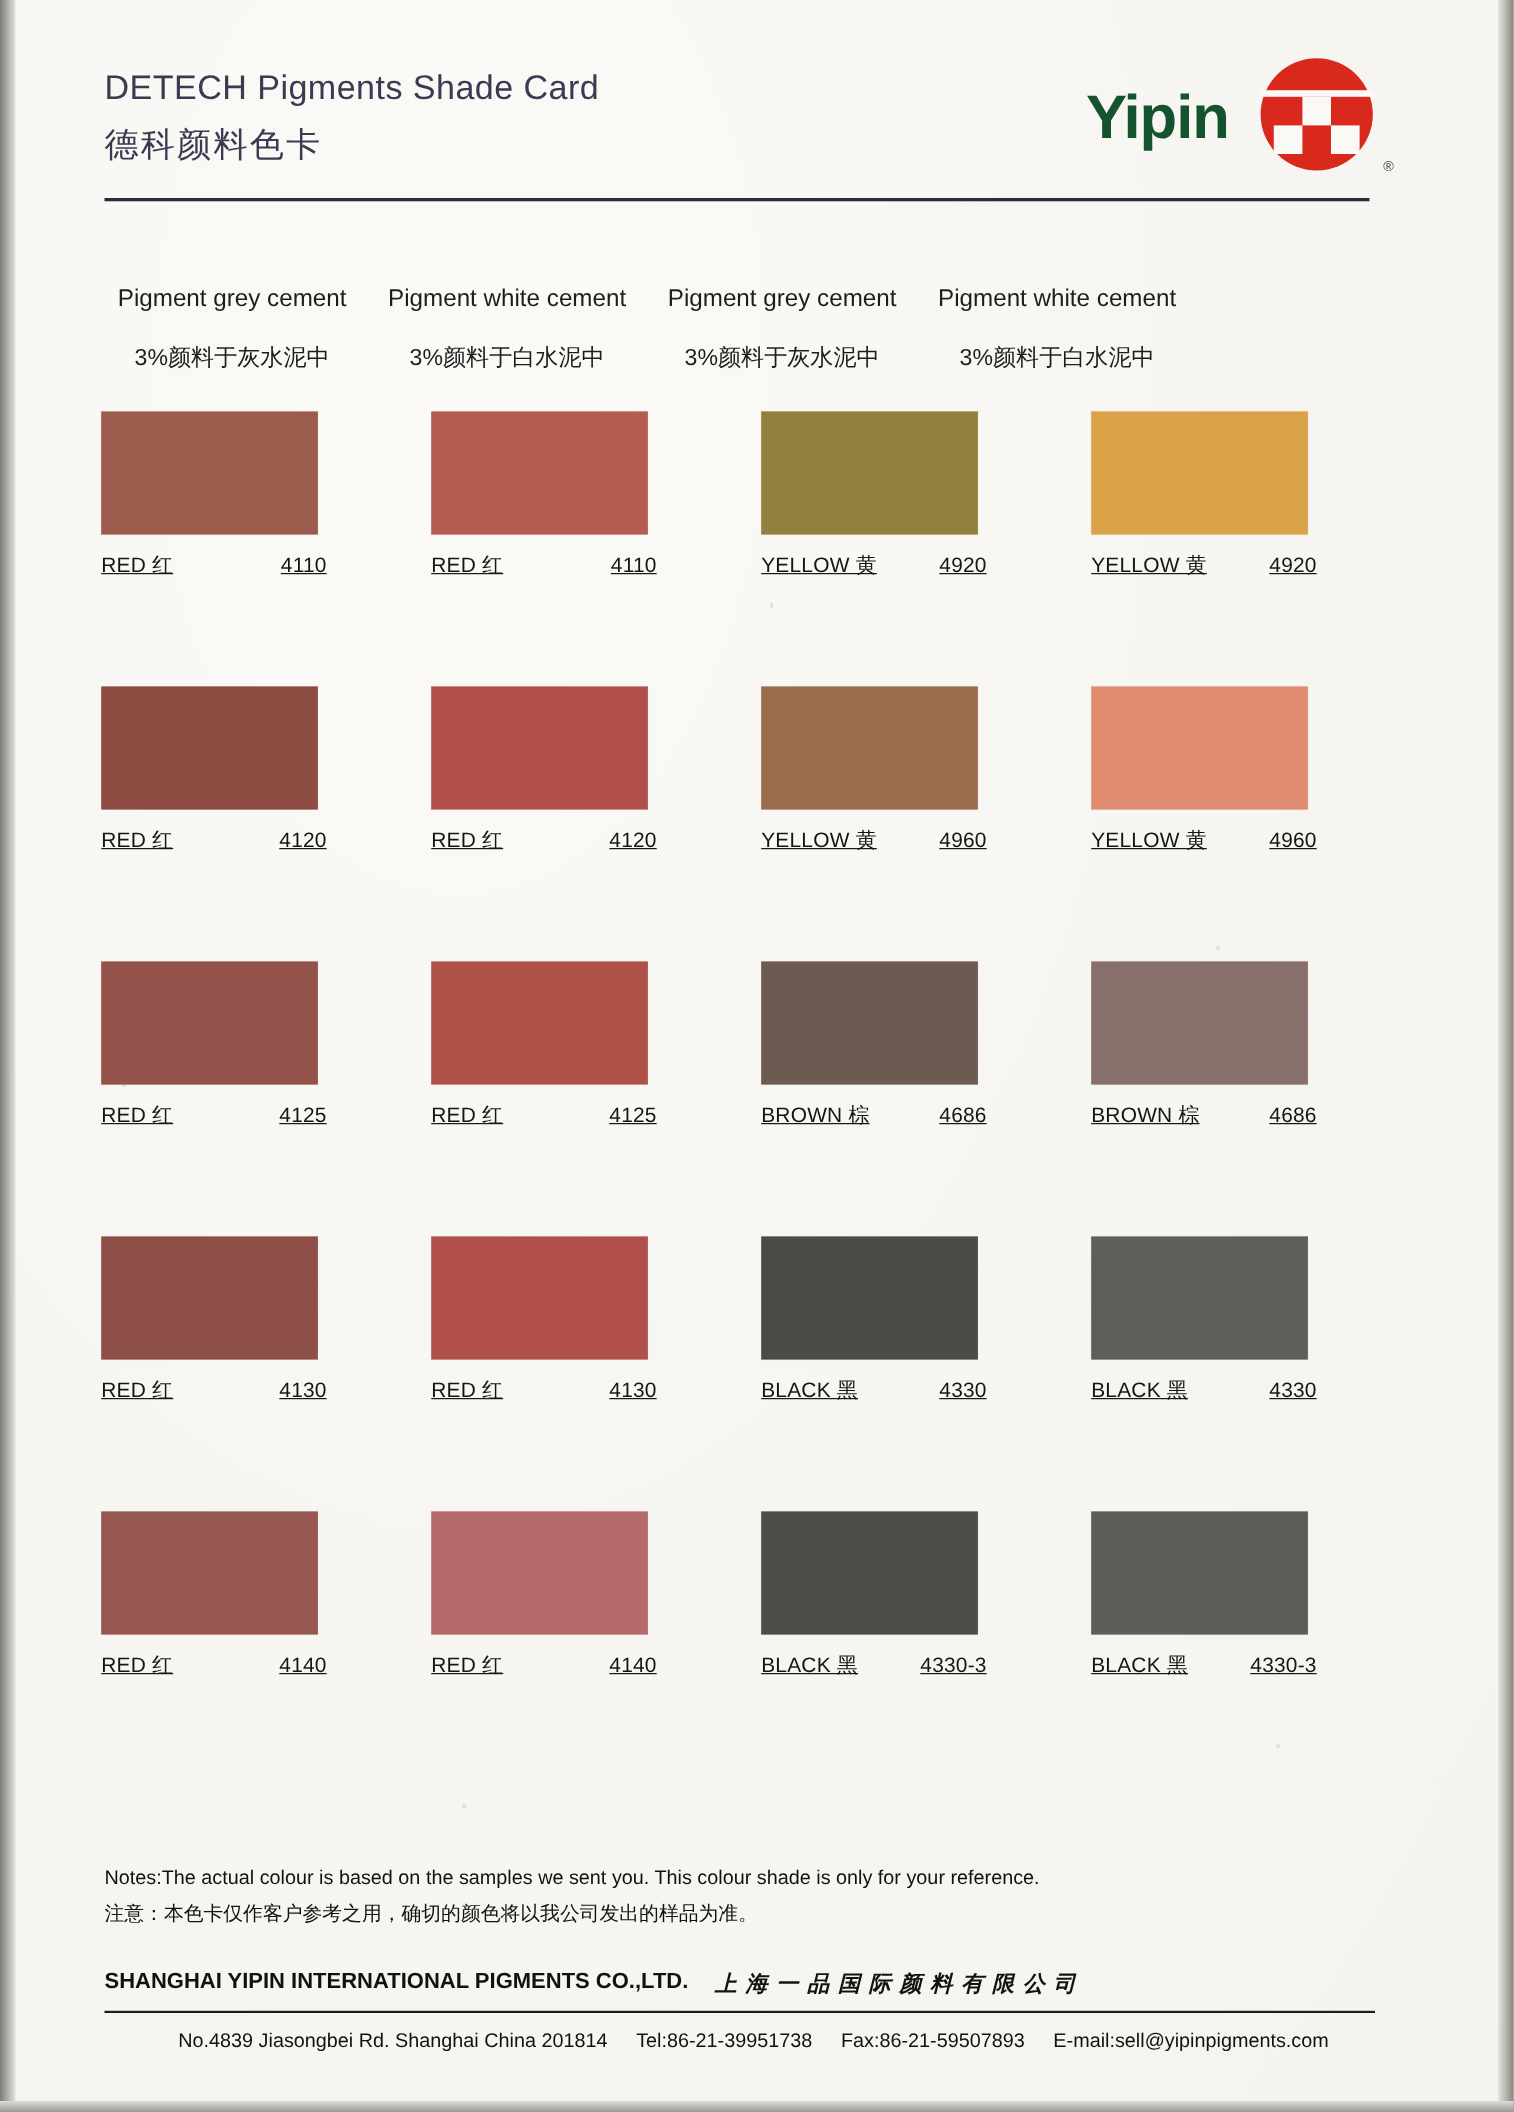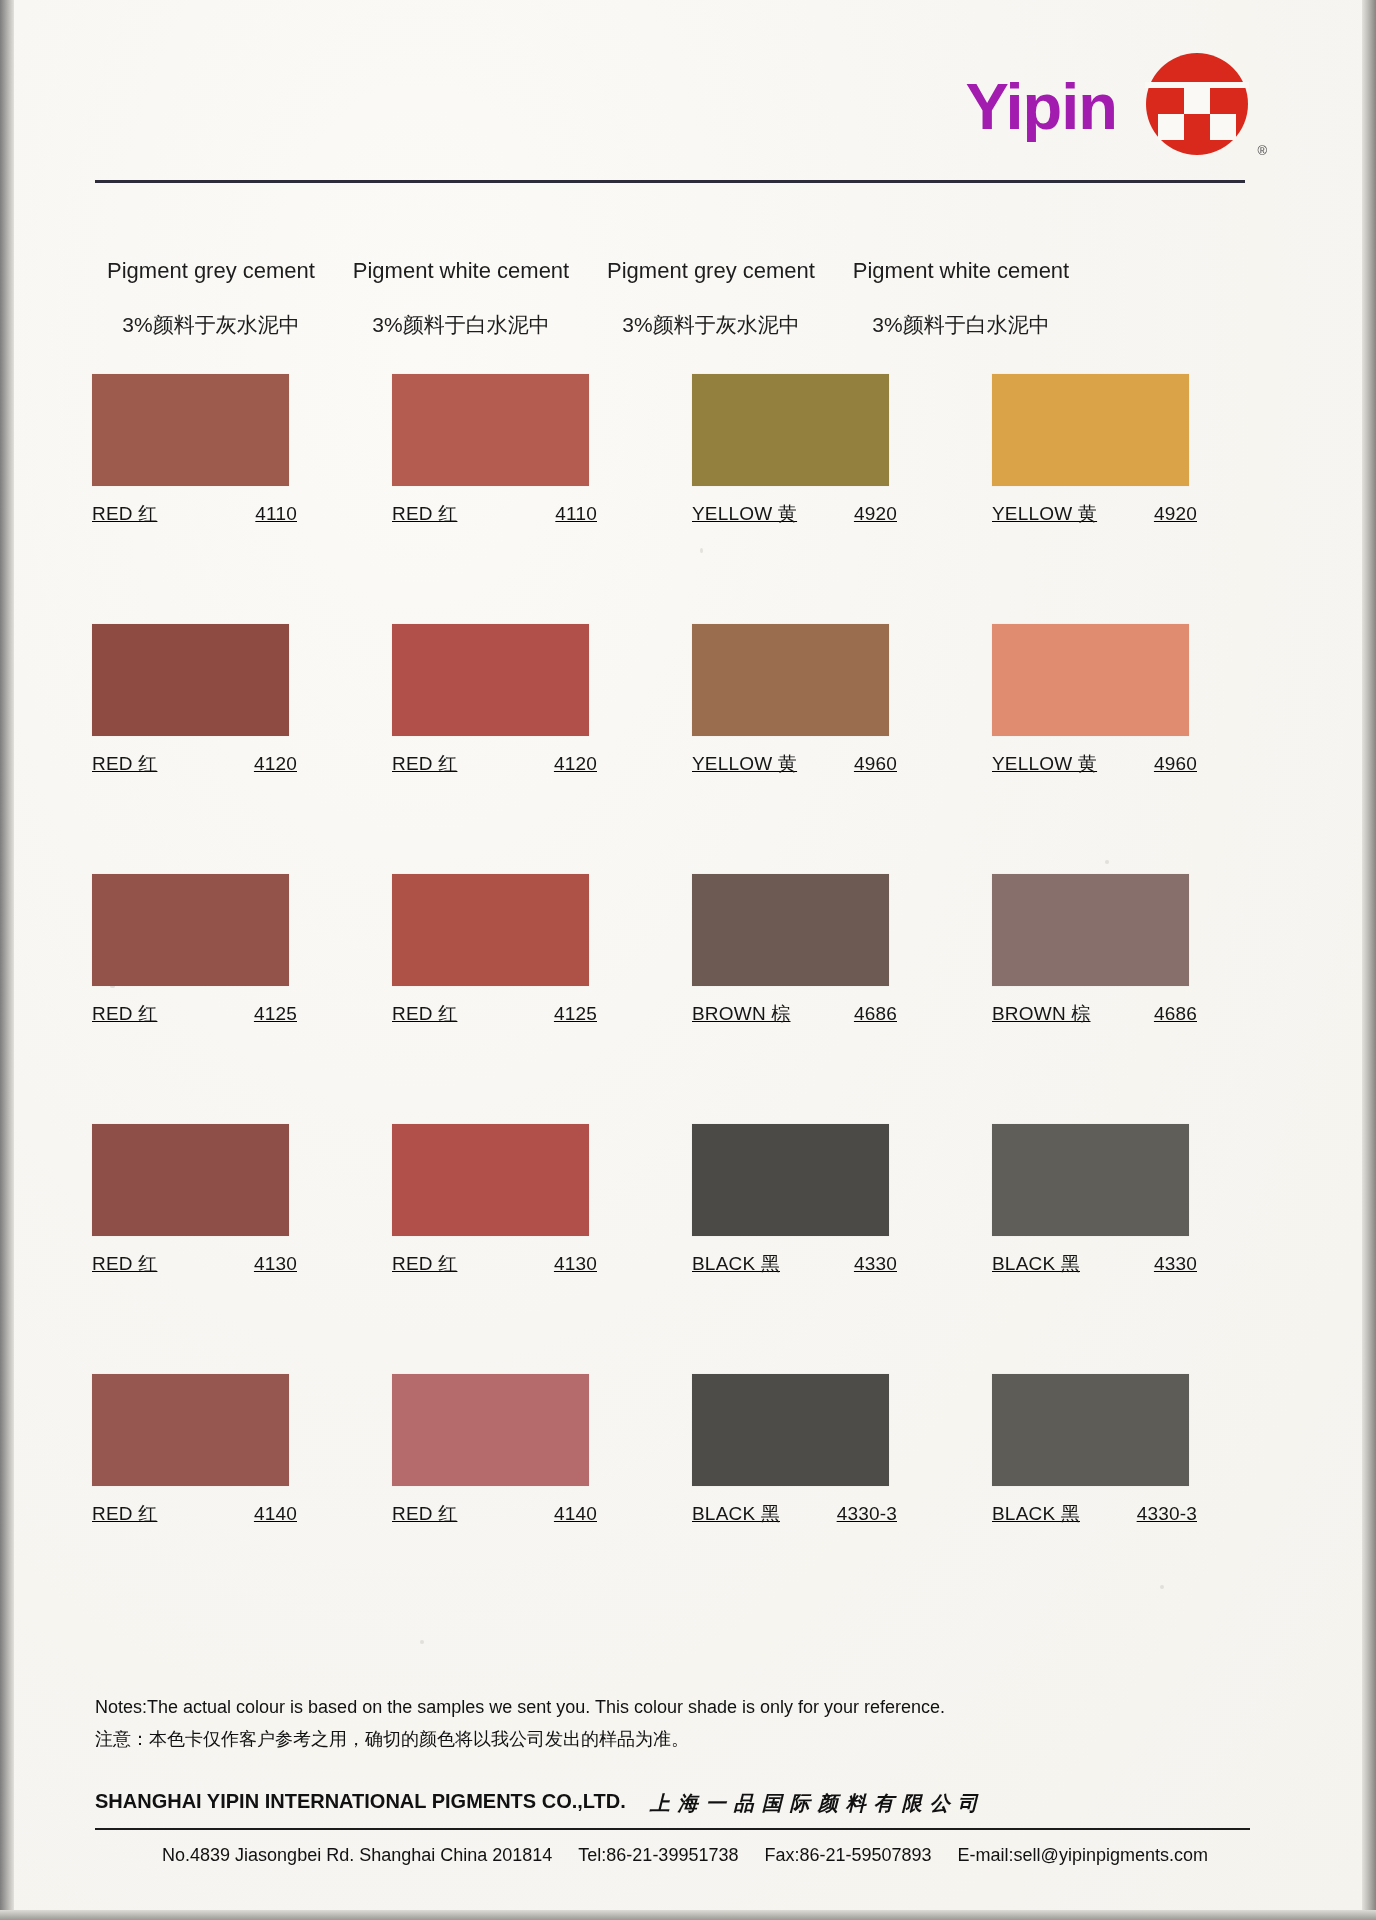--- a/index.html
+++ b/index.html
@@ -73,23 +73,23 @@
     white-space: nowrap;
   }
   .brand {
     position: absolute;
     right: 22px;
     top: 0px;
     display: flex;
     align-items: center;
   }
   .brand-word {
-    font-size: 65px;
+    font-size: 56px;
     font-weight: bold;
-    color: #a21caf;
+    color: #14532d;
     letter-spacing: -1px;
     line-height: 1;
   }
   .brand-mark-wrap {
     position: relative;
     margin-left: 28px;
     width: 108px;
     height: 108px;
   }
   .brand-mark {
@@ -251,20 +251,24 @@
   <div class="paper"></div>
   <div class="edge-bottom"></div>
 
   <div class="speck" style="left:700px;top:548px;width:3px;height:5px;"></div>
   <div class="speck" style="left:1105px;top:860px;width:4px;height:4px;"></div>
   <div class="speck" style="left:110px;top:985px;width:5px;height:3px;"></div>
   <div class="speck" style="left:1160px;top:1585px;width:4px;height:4px;"></div>
   <div class="speck" style="left:420px;top:1640px;width:4px;height:4px;"></div>
 
   <div class="header">
+    <div class="title-block">
+      <div class="title-en">DETECH Pigments Shade Card</div>
+      <div class="title-cn">德科颜料色卡</div>
+    </div>
 
     <div class="brand">
       <div class="brand-word">Yipin</div>
       <div class="brand-mark-wrap">
         <svg class="brand-mark" viewBox="0 0 104 104">
           <circle cx="52" cy="52" r="51" fill="#d9291c"></circle>
 
           <rect x="0" y="30" width="104" height="6" fill="#faf9f6"></rect>
 
           <rect x="39" y="36" width="26" height="26" fill="#faf9f6"></rect>

